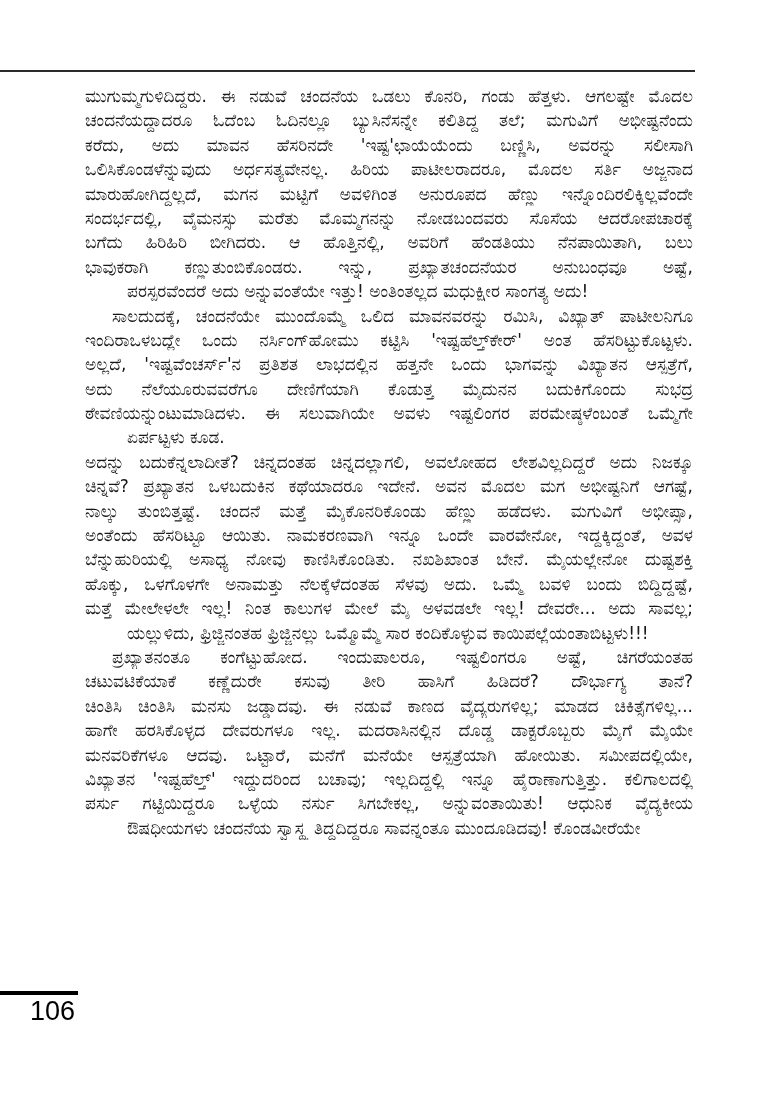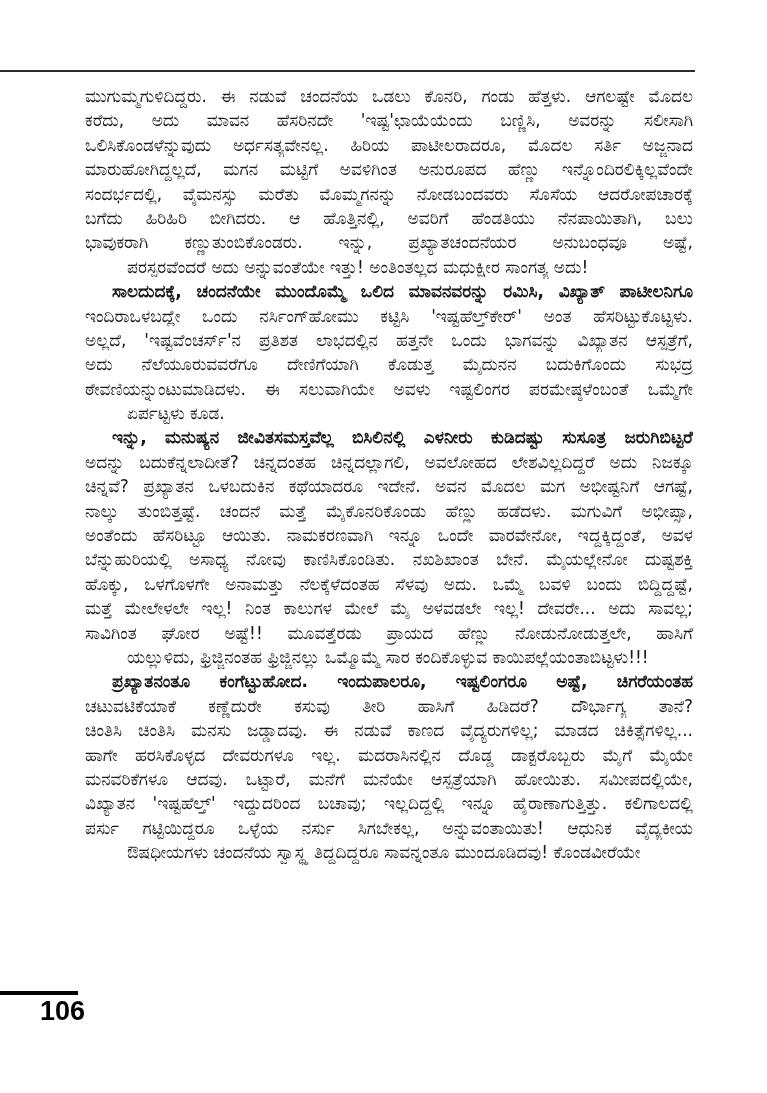--- a/index.html
+++ b/index.html
@@ -39,77 +39,75 @@
     white-space: normal;
     overflow: hidden;
     height: 24.4px;
   }
   .line.last {
     text-align-last: left;
     margin-left: 42px;
   }
   .line.indent {
     text-indent: 27px;
-    font-weight: bold;
   }
   .footer-bar {
     position: absolute;
     left: 0;
     top: 991px;
     width: 78px;
     height: 4px;
     background: #000000;
   }
   .page-number {
     position: absolute;
     left: 30px;
     top: 996px;
     width: 55px;
-    text-align: right;
+    text-align: left;
     font-family: "Liberation Sans", sans-serif;
-    font-weight: bold;
+    font-weight: normal;
     font-size: 27px;
     color: #000000;
     letter-spacing: 0px;
   }
 </style>
 </head>
 <body>
 
 <div class="sheet">
   <div class="top-rule"></div>
   <div class="body-text">
       <div class="para">
         <div class="line">ಮುಗುಮ್ಮಗುಳಿದಿದ್ದರು. ಈ ನಡುವೆ ಚಂದನೆಯ ಒಡಲು ಕೊನರಿ, ಗಂಡು ಹೆತ್ತಳು. ಆಗಲಷ್ಟೇ ಮೊದಲ</div>
+        <div class="line">ಚಂದನೆಯದ್ದಾದರೂ ಓದೆಂಬ ಓದಿನಲ್ಲೂ ಬ್ಯುಸಿನೆಸನ್ನೇ ಕಲಿತಿದ್ದ ತಲೆ; ಮಗುವಿಗೆ ಅಭೀಷ್ಟನೆಂದು</div>
         <div class="line">ಕರೆದು, ಅದು ಮಾವನ ಹೆಸರಿನದೇ 'ಇಷ್ಟ'ಛಾಯೆಯೆಂದು ಬಣ್ಣಿಸಿ, ಅವರನ್ನು ಸಲೀಸಾಗಿ</div>
         <div class="line">ಒಲಿಸಿಕೊಂಡಳೆನ್ನುವುದು ಅರ್ಧಸತ್ಯವೇನಲ್ಲ. ಹಿರಿಯ ಪಾಟೀಲರಾದರೂ, ಮೊದಲ ಸರ್ತಿ ಅಜ್ಜನಾದ</div>
         <div class="line">ಮಾರುಹೋಗಿದ್ದಲ್ಲದೆ, ಮಗನ ಮಟ್ಟಿಗೆ ಅವಳಿಗಿಂತ ಅನುರೂಪದ ಹೆಣ್ಣು ಇನ್ನೊಂದಿರಲಿಕ್ಕಿಲ್ಲವೆಂದೇ</div>
         <div class="line">ಸಂದರ್ಭದಲ್ಲಿ, ವೈಮನಸ್ಸು ಮರೆತು ಮೊಮ್ಮಗನನ್ನು ನೋಡಬಂದವರು ಸೊಸೆಯ ಆದರೋಪಚಾರಕ್ಕೆ</div>
         <div class="line">ಬಗೆದು ಹಿರಿಹಿರಿ ಬೀಗಿದರು. ಆ ಹೊತ್ತಿನಲ್ಲಿ, ಅವರಿಗೆ ಹೆಂಡತಿಯು ನೆನಪಾಯಿತಾಗಿ, ಬಲು</div>
         <div class="line">ಭಾವುಕರಾಗಿ ಕಣ್ಣುತುಂಬಿಕೊಂಡರು. ಇನ್ನು, ಪ್ರಖ್ಯಾತಚಂದನೆಯರ ಅನುಬಂಧವೂ ಅಷ್ಟೆ,</div>
         <div class="line last">ಪರಸ್ಪರವೆಂದರೆ ಅದು ಅನ್ನುವಂತೆಯೇ ಇತ್ತು! ಅಂತಿಂತಲ್ಲದ ಮಧುಕ್ಷೀರ ಸಾಂಗತ್ಯ ಅದು!</div>
       </div>
       <div class="para">
         <div class="line indent">ಸಾಲದುದಕ್ಕೆ, ಚಂದನೆಯೇ ಮುಂದೊಮ್ಮೆ ಒಲಿದ ಮಾವನವರನ್ನು ರಮಿಸಿ, ವಿಖ್ಯಾತ್ ಪಾಟೀಲನಿಗೂ</div>
         <div class="line">ಇಂದಿರಾಒಳಬದ್ಲೇ ಒಂದು ನರ್ಸಿಂಗ್‌ಹೋಮು ಕಟ್ಟಿಸಿ 'ಇಷ್ಟಹೆಲ್ತ್‌ಕೇರ್' ಅಂತ ಹೆಸರಿಟ್ಟುಕೊಟ್ಟಳು.</div>
         <div class="line">ಅಲ್ಲದೆ, 'ಇಷ್ಟವೆಂಚರ್ಸ್'ನ ಪ್ರತಿಶತ ಲಾಭದಲ್ಲಿನ ಹತ್ತನೇ ಒಂದು ಭಾಗವನ್ನು ವಿಖ್ಯಾತನ ಆಸ್ಪತ್ರೆಗೆ,</div>
         <div class="line">ಅದು ನೆಲೆಯೂರುವವರೆಗೂ ದೇಣಿಗೆಯಾಗಿ ಕೊಡುತ್ತ ಮೈದುನನ ಬದುಕಿಗೊಂದು ಸುಭದ್ರ</div>
         <div class="line">ಠೇವಣಿಯನ್ನುಂಟುಮಾಡಿದಳು. ಈ ಸಲುವಾಗಿಯೇ ಅವಳು ಇಷ್ಟಲಿಂಗರ ಪರಮೇಷ್ಠಳೆಂಬಂತೆ ಒಮ್ಮೆಗೇ</div>
         <div class="line last">ಏರ್ಪಟ್ಟಳು ಕೂಡ.</div>
       </div>
       <div class="para">
-        <div class="line indent">ಇನ್ನು, ಮನುಷ್ಯನ ಜೀವಿತಸಮಸ್ತವೆಲ್ಲ ಬಿಸಿಲಿನಲ್ಲಿ ಎಳನೀರು ಕುಡಿದಷ್ಟು ಸುಸೂತ್ರ ಜರುಗಿಬಿಟ್ಟರೆ</div>
         <div class="line">ಅದನ್ನು ಬದುಕೆನ್ನಲಾದೀತೆ? ಚಿನ್ನದಂತಹ ಚಿನ್ನದಲ್ಲಾಗಲಿ, ಅವಲೋಹದ ಲೇಶವಿಲ್ಲದಿದ್ದರೆ ಅದು ನಿಜಕ್ಕೂ</div>
         <div class="line">ಚಿನ್ನವೆ? ಪ್ರಖ್ಯಾತನ ಒಳಬದುಕಿನ ಕಥೆಯಾದರೂ ಇದೇನೆ. ಅವನ ಮೊದಲ ಮಗ ಅಭೀಷ್ಟನಿಗೆ ಆಗಷ್ಟೆ,</div>
         <div class="line">ನಾಲ್ಕು ತುಂಬಿತ್ತಷ್ಟೆ. ಚಂದನೆ ಮತ್ತೆ ಮೈಕೊನರಿಕೊಂಡು ಹೆಣ್ಣು ಹಡೆದಳು. ಮಗುವಿಗೆ ಅಭೀಪ್ಸಾ,</div>
         <div class="line">ಅಂತೆಂದು ಹೆಸರಿಟ್ಟೂ ಆಯಿತು. ನಾಮಕರಣವಾಗಿ ಇನ್ನೂ ಒಂದೇ ವಾರವೇನೋ, ಇದ್ದಕ್ಕಿದ್ದಂತೆ, ಅವಳ</div>
         <div class="line">ಬೆನ್ನುಹುರಿಯಲ್ಲಿ ಅಸಾಧ್ಯ ನೋವು ಕಾಣಿಸಿಕೊಂಡಿತು. ನಖಶಿಖಾಂತ ಬೇನೆ. ಮೈಯಲ್ಲೇನೋ ದುಷ್ಟಶಕ್ತಿ</div>
         <div class="line">ಹೊಕ್ಕು, ಒಳಗೊಳಗೇ ಅನಾಮತ್ತು ನೆಲಕ್ಕೆಳೆದಂತಹ ಸೆಳವು ಅದು. ಒಮ್ಮೆ ಬವಳಿ ಬಂದು ಬಿದ್ದಿದ್ದಷ್ಟೆ,</div>
         <div class="line">ಮತ್ತೆ ಮೇಲೇಳಲೇ ಇಲ್ಲ! ನಿಂತ ಕಾಲುಗಳ ಮೇಲೆ ಮೈ ಅಳವಡಲೇ ಇಲ್ಲ! ದೇವರೇ... ಅದು ಸಾವಲ್ಲ;</div>
-        <div class="line">ಸಾವಿಗಿಂತ ಘೋರ ಅಷ್ಟೆ!! ಮೂವತ್ತೆರಡು ಪ್ರಾಯದ ಹೆಣ್ಣು ನೋಡುನೋಡುತ್ತಲೇ, ಹಾಸಿಗೆ</div>
         <div class="line last">ಯಲ್ಲುಳಿದು, ಫ್ರಿಜ್ಜಿನಂತಹ ಫ್ರಿಜ್ಜಿನಲ್ಲು ಒಮ್ಮೊಮ್ಮೆ ಸಾರ ಕಂದಿಕೊಳ್ಳುವ ಕಾಯಿಪಲ್ಲೆಯಂತಾಬಿಟ್ಟಳು!!!</div>
       </div>
       <div class="para">
         <div class="line indent">ಪ್ರಖ್ಯಾತನಂತೂ ಕಂಗೆಟ್ಟುಹೋದ. ಇಂದುಪಾಲರೂ, ಇಷ್ಟಲಿಂಗರೂ ಅಷ್ಟೆ, ಚಿಗರೆಯಂತಹ</div>
         <div class="line">ಚಟುವಟಿಕೆಯಾಕೆ ಕಣ್ಣೆದುರೇ ಕಸುವು ತೀರಿ ಹಾಸಿಗೆ ಹಿಡಿದರೆ? ದೌರ್ಭಾಗ್ಯ ತಾನೆ?</div>
         <div class="line">ಚಿಂತಿಸಿ ಚಿಂತಿಸಿ ಮನಸು ಜಡ್ಡಾದವು. ಈ ನಡುವೆ ಕಾಣದ ವೈದ್ಯರುಗಳಿಲ್ಲ; ಮಾಡದ ಚಿಕಿತ್ಸೆಗಳಿಲ್ಲ...</div>
         <div class="line">ಹಾಗೇ ಹರಸಿಕೊಳ್ಳದ ದೇವರುಗಳೂ ಇಲ್ಲ. ಮದರಾಸಿನಲ್ಲಿನ ದೊಡ್ಡ ಡಾಕ್ಟರೊಬ್ಬರು ಮೈಗೆ ಮೈಯೇ</div>
         <div class="line">ಮನವರಿಕೆಗಳೂ ಆದವು. ಒಟ್ಟಾರೆ, ಮನೆಗೆ ಮನೆಯೇ ಆಸ್ಪತ್ರೆಯಾಗಿ ಹೋಯಿತು. ಸಮೀಪದಲ್ಲಿಯೇ,</div>
         <div class="line">ವಿಖ್ಯಾತನ 'ಇಷ್ಟಹೆಲ್ತ್' ಇದ್ದುದರಿಂದ ಬಚಾವು; ಇಲ್ಲದಿದ್ದಲ್ಲಿ ಇನ್ನೂ ಹೈರಾಣಾಗುತ್ತಿತ್ತು. ಕಲಿಗಾಲದಲ್ಲಿ</div>
         <div class="line">ಪರ್ಸು ಗಟ್ಟಿಯಿದ್ದರೂ ಒಳ್ಳೆಯ ನರ್ಸು ಸಿಗಬೇಕಲ್ಲ, ಅನ್ನುವಂತಾಯಿತು! ಆಧುನಿಕ ವೈದ್ಯಕೀಯ</div>

